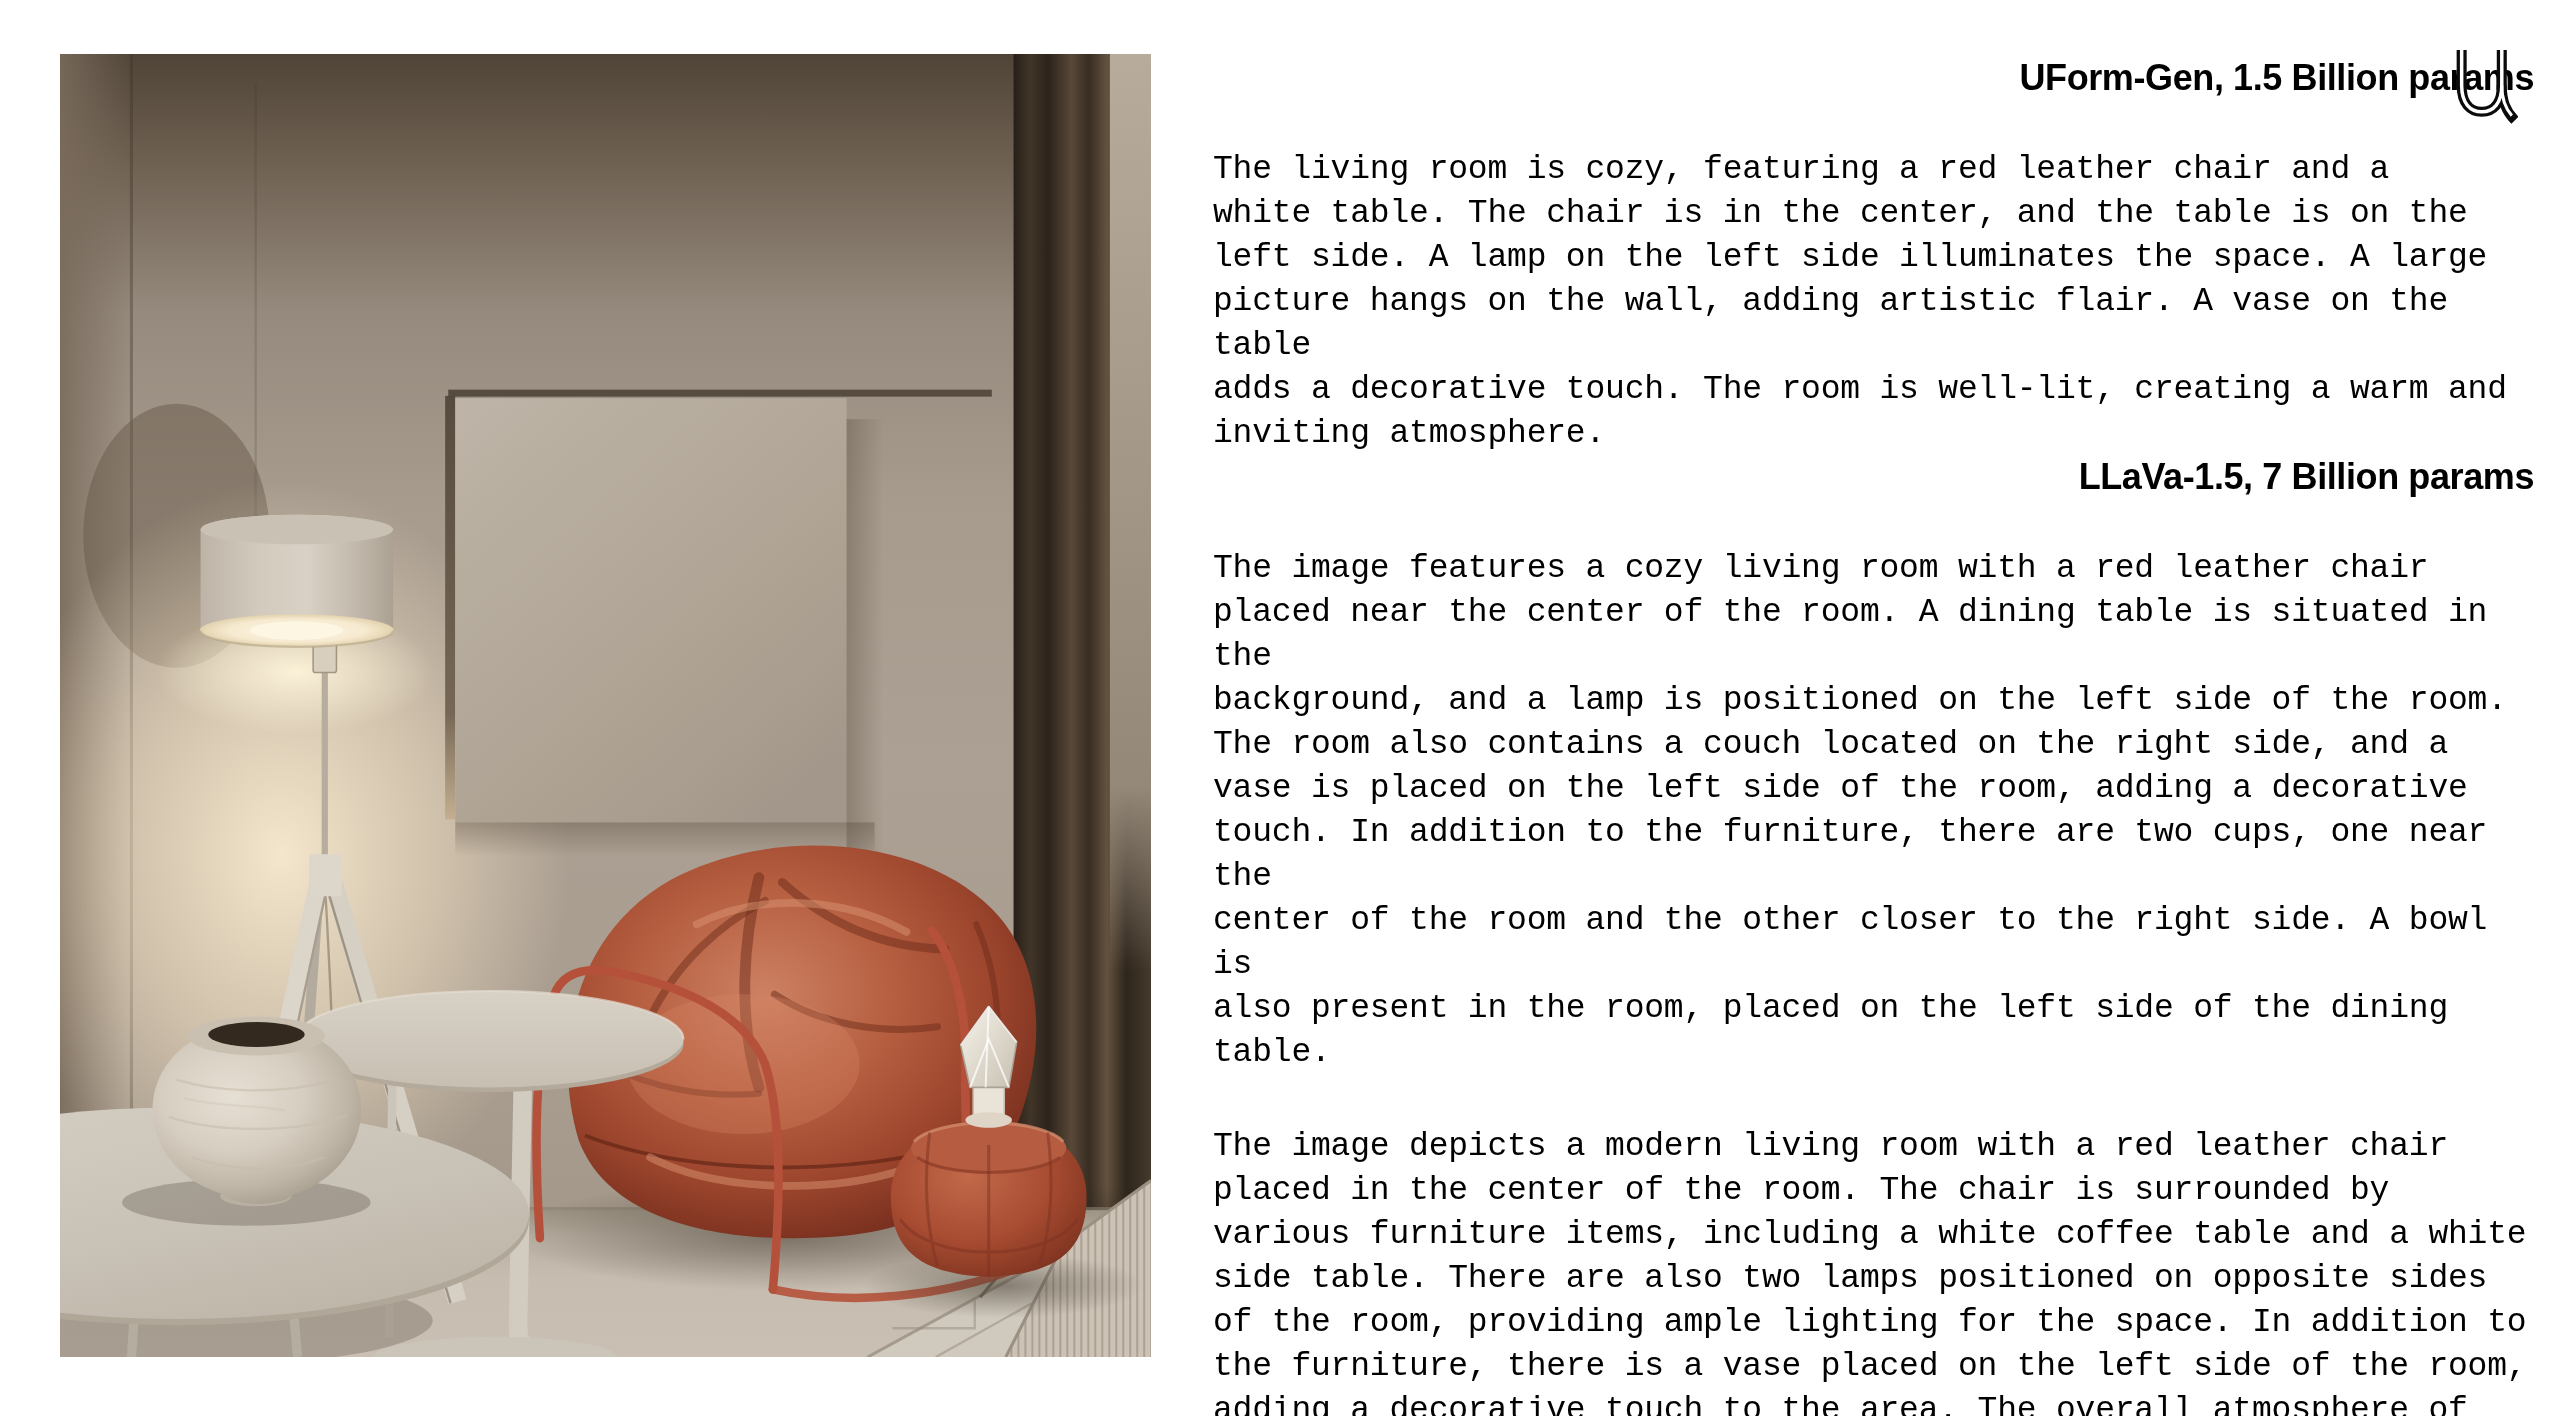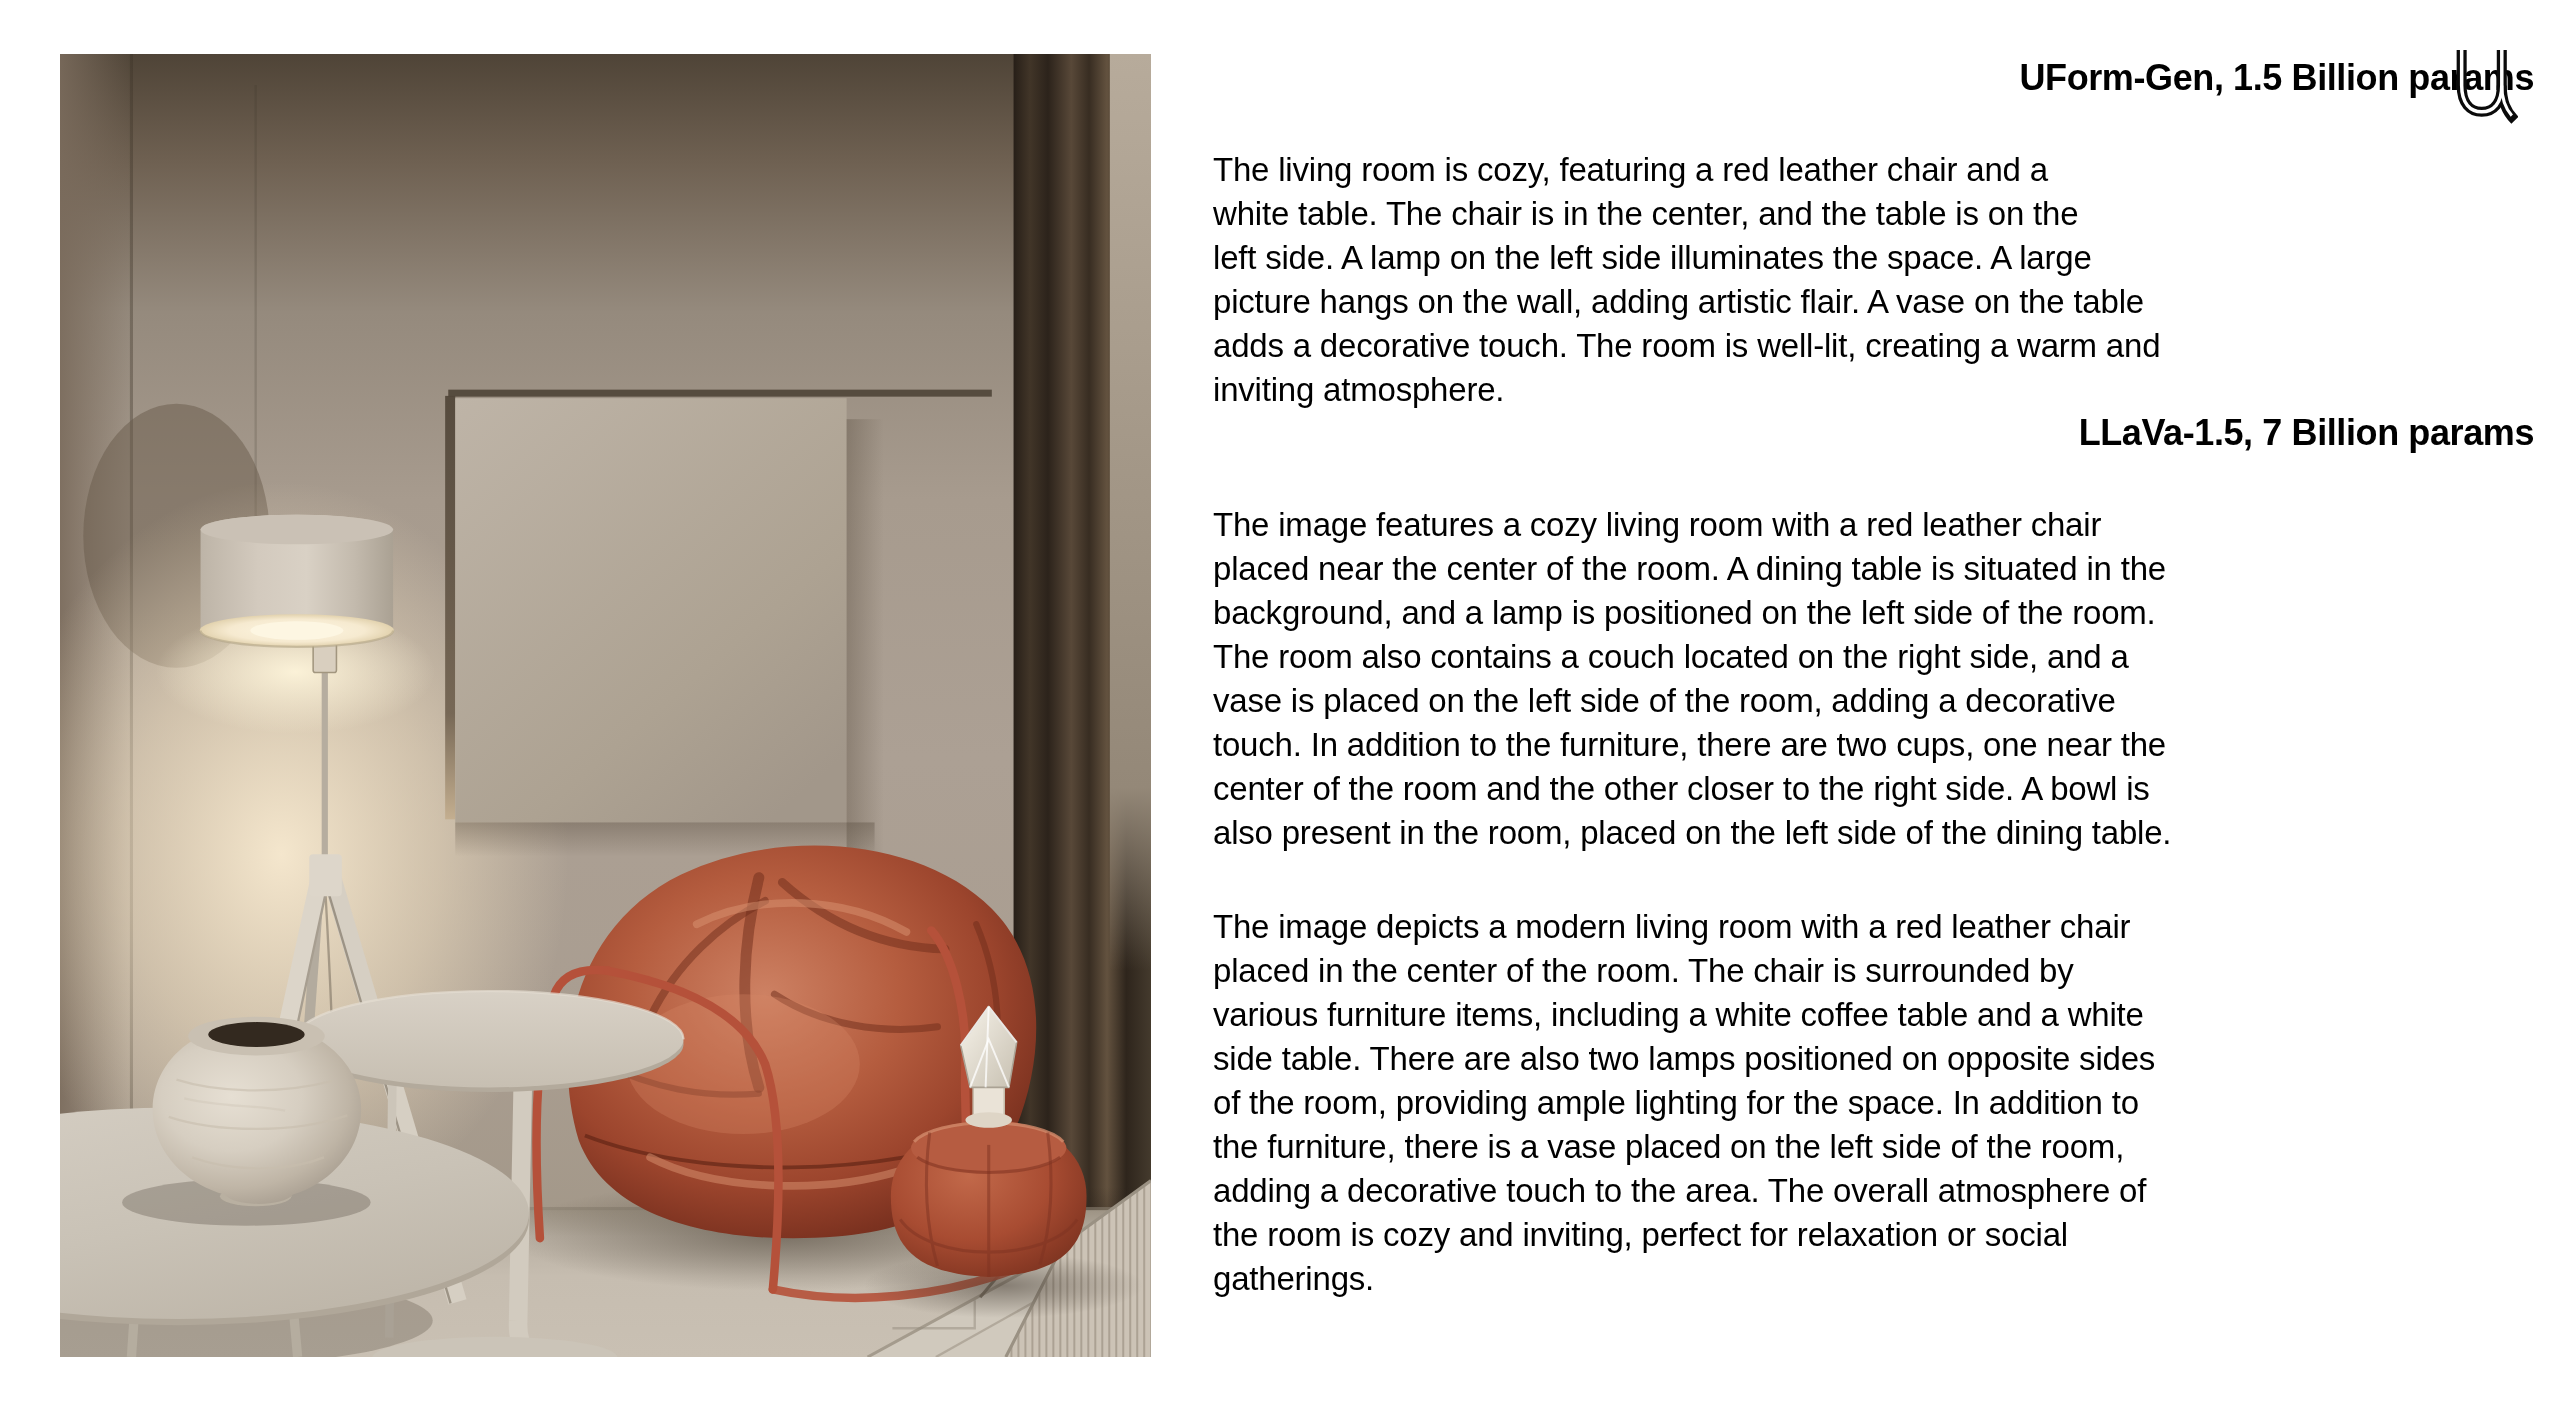--- a/index.html
+++ b/index.html
@@ -21,20 +21,21 @@
     margin:0;
     font-size:36px;line-height:41px;font-weight:700;
     letter-spacing:-0.4px;
     text-align:right;
   }
   .caption-block p{
     margin:50px 0 0 0;
     font-size:33px;line-height:44px;
     letter-spacing:-0.2px;
     white-space:pre-line;
+    font-family:Liberation Mono, monospace;
   }
   .caption-block + .caption-block{}
   .logo{
     position:absolute;left:2447px;top:45px;width:71px;height:81px;
   }
   .logo svg{display:block;width:100%;height:100%;}
 </style>
 </head>
 <body>
 

